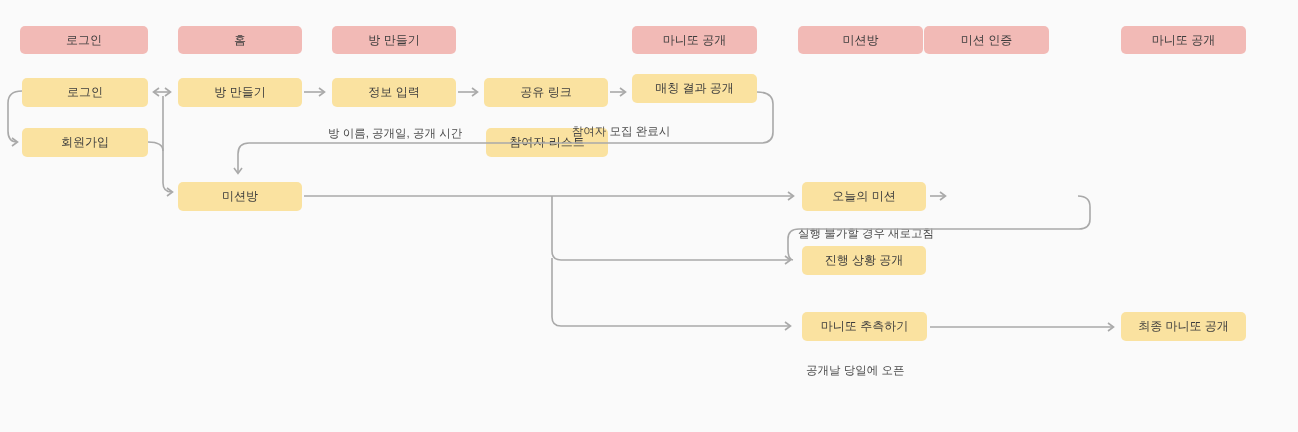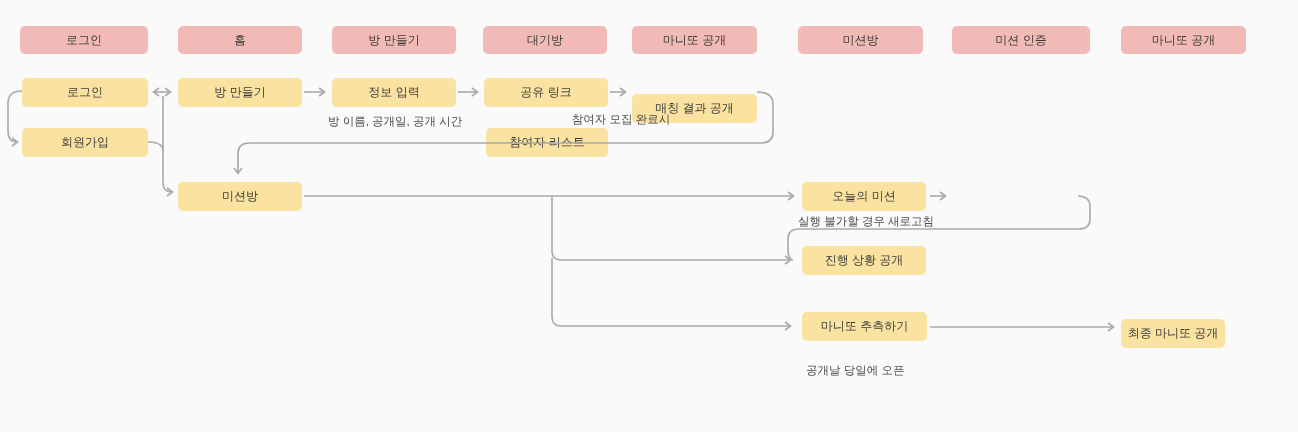--- a/index.html
+++ b/index.html
@@ -17,50 +17,49 @@
   }
   .node{
     position:absolute;height:29px;line-height:29px;border-radius:5px;
     background:var(--node-fill);color:var(--node-text);
     font-size:12px;font-weight:500;text-align:center;
   }
   .note{
     position:absolute;font-size:11.5px;color:var(--note-text);
     line-height:18px;white-space:nowrap;
   }
-  .note.center{text-align:center;}
+  .note.center{text-align:center;margin-top:12px;}
   svg.wires{position:absolute;left:0;top:0;width:1298px;height:432px;pointer-events:none;}
   svg.wires path{fill:none;stroke:var(--connector);stroke-width:1.6;}
 </style>
 </head>
 <body>
 
 <div class="canvas">
 
   <div class="hdr" style="left:20px;top:26px;width:128px">로그인</div>
   <div class="hdr" style="left:178px;top:26px;width:124px">홈</div>
   <div class="hdr" style="left:332px;top:26px;width:124px">방 만들기</div>
-  <div class="hdr" style="left:483px;top:26px;width:124px">대기방</div>
   <div class="hdr" style="left:632px;top:26px;width:125px">마니또 공개</div>
   <div class="hdr" style="left:798px;top:26px;width:125px">미션방</div>
-  <div class="hdr" style="left:952px;top:26px;width:138px">미션 인증</div>
+  <div class="hdr" style="left:924px;top:26px;width:125px">미션 인증</div>
   <div class="hdr" style="left:1121px;top:26px;width:125px">마니또 공개</div>
 
   <div class="node" style="left:22px;top:78px;width:126px">로그인</div>
   <div class="node" style="left:178px;top:78px;width:124px">방 만들기</div>
   <div class="node" style="left:332px;top:78px;width:124px">정보 입력</div>
   <div class="node" style="left:484px;top:78px;width:124px">공유 링크</div>
-  <div class="node" style="left:632px;top:94px;width:125px">매칭 결과 공개</div>
+  <div class="node" style="left:632px;top:74px;width:125px">매칭 결과 공개</div>
   <div class="node" style="left:22px;top:128px;width:126px">회원가입</div>
   <div class="node" style="left:486px;top:128px;width:122px">참여자 리스트</div>
   <div class="node" style="left:178px;top:182px;width:124px">미션방</div>
   <div class="node" style="left:802px;top:182px;width:124px">오늘의 미션</div>
   <div class="node" style="left:802px;top:246px;width:124px">진행 상황 공개</div>
   <div class="node" style="left:802px;top:312px;width:125px">마니또 추측하기</div>
-  <div class="node" style="left:1121px;top:319px;width:104px">최종 마니또 공개</div>
+  <div class="node" style="left:1121px;top:312px;width:125px">최종 마니또 공개</div>
 
   <div class="note center" style="left:328px;top:112px;width:132px">방 이름, 공개일, 공개 시간</div>
   <div class="note center" style="left:556px;top:110px;width:130px">참여자 모집 완료시</div>
   <div class="note center" style="left:798px;top:212px;width:132px">실행 불가할 경우 새로고침</div>
   <div class="note" style="left:806px;top:361px">공개날 당일에 오픈</div>
 
   <svg class="wires" viewBox="0 0 1298 432">
     <defs>
       <marker id="arw" markerWidth="10" markerHeight="10" refX="6" refY="5" orient="auto-start-reverse" markerUnits="userSpaceOnUse">
         <path d="M1,1 L6.5,5 L1,9" fill="none" stroke="#A9A9A9" stroke-width="1.6"></path>

